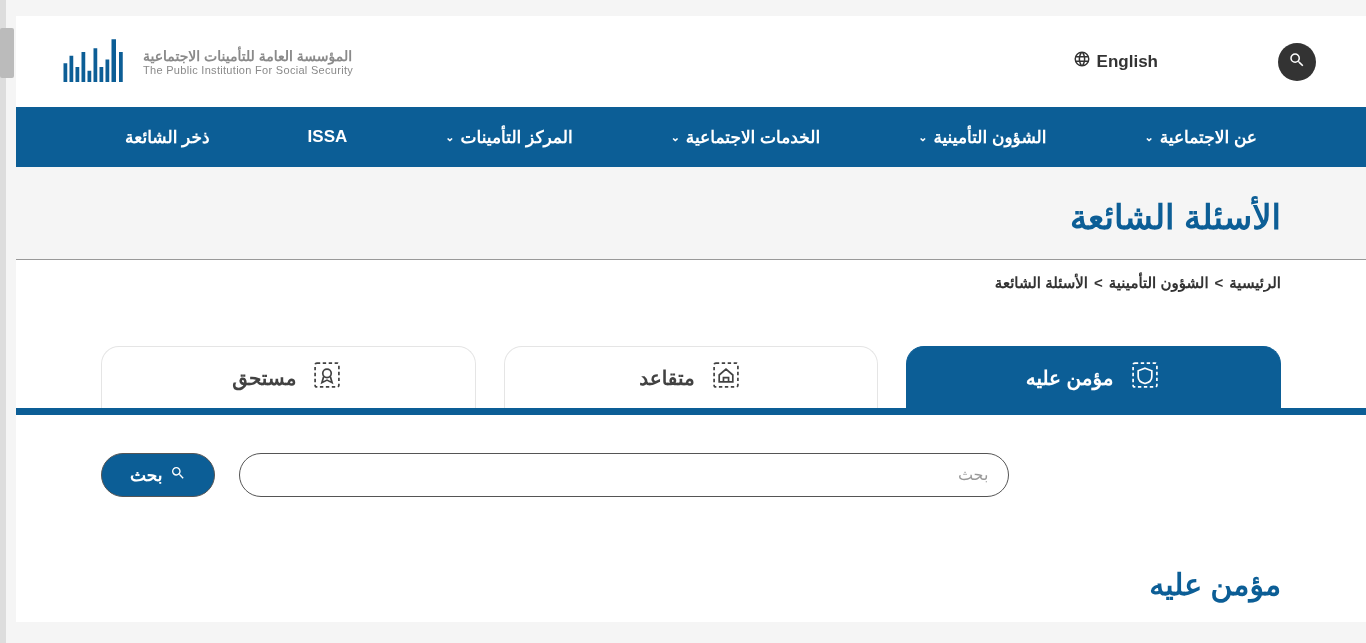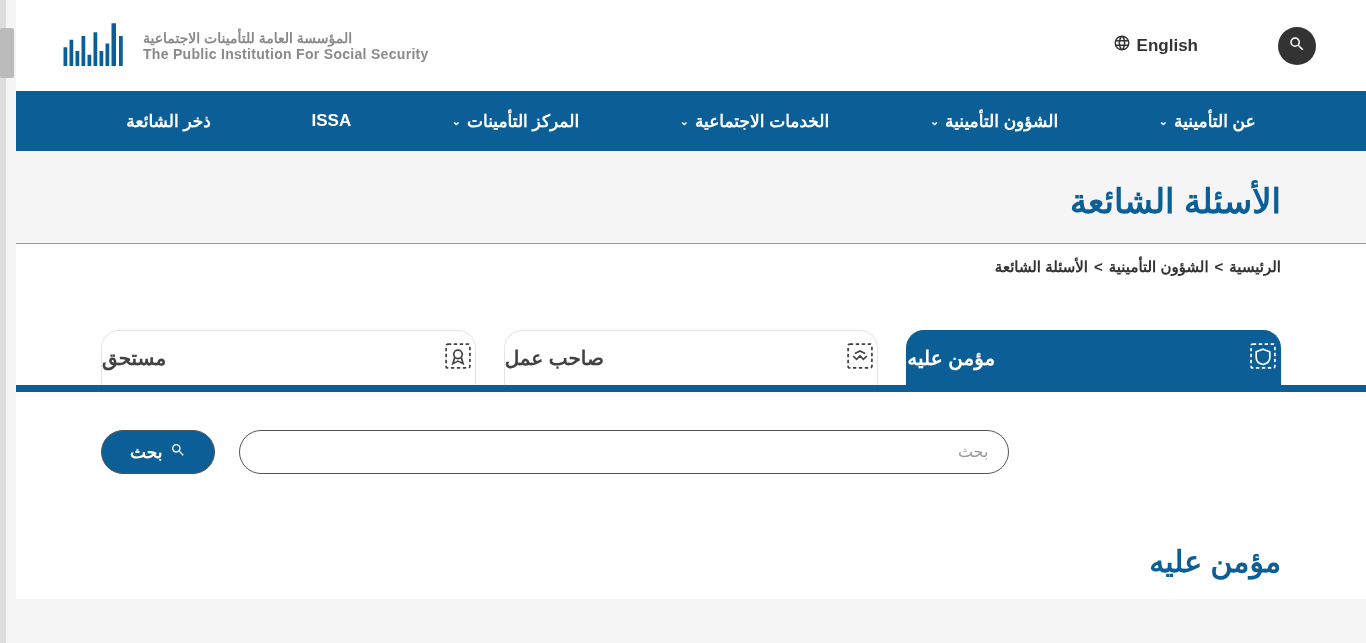--- a/index.html
+++ b/index.html
@@ -44,26 +44,27 @@
 }
 
 
 .header-top {
   display: flex;
   flex-direction: row-reverse;
   align-items: center;
   justify-content: space-between;
   padding: 16px 50px 16px 40px;
   background: #fff;
+  margin-top: 16px;
 }
 
 .header-left {
   display: flex;
   align-items: center;
-  gap: 80px;
+  gap: 120px;
 }
 
 .lang-switch {
   display: flex;
   align-items: center;
   gap: 6px;
   color: #333;
   font-weight: bold;
   font-size: 17px;
   cursor: pointer;
@@ -103,23 +104,22 @@
 }
 
 .logo-ar {
   color: #8a8a8a;
   font-size: 14px;
   font-weight: bold;
 }
 
 .logo-en {
   color: #8a8a8a;
-  font-size: 14px;
+  font-size: 11px;
   letter-spacing: 0.3px;
-  font-weight: bold;
 }
 
 .logo-mark svg {
   width: 75px;
   height: 55px;
 }
 
 
 .main-nav {
   background: #0c5e96;
@@ -189,24 +189,24 @@
   gap: 28px;
   border-bottom: 7px solid #0c5e96;
 }
 
 .tab {
   flex: 1;
   background: #fff;
   border: 1px solid #e5e5e5;
   border-bottom: none;
   border-radius: 18px 18px 0 0;
-  height: 55px;
-  display: flex;
-  align-items: center;
-  justify-content: space-between;
+  height: 62px;
+  display: flex;
+  align-items: center;
+  justify-content: center;
   gap: 14px;
   cursor: pointer;
   color: #424242;
   font-size: 20px;
   font-weight: bold;
 }
 
 .tab.active {
   background: #0c5e96;
   color: #fff;
@@ -326,21 +326,21 @@
           <svg viewBox="0 0 24 24" fill="#333">
               <path d="M12 2a10 10 0 100 20 10 10 0 000-20zm6.93 6h-2.95a15.65 15.65 0 00-1.38-3.56A8.03 8.03 0 0118.93 8zM12 4.04c.83 1.2 1.48 2.53 1.91 3.96h-3.82c.43-1.43 1.08-2.76 1.91-3.96zM4.26 14a7.95 7.95 0 010-4h3.38a16.5 16.5 0 000 4H4.26zm.82 2h2.95c.32 1.25.78 2.45 1.38 3.56A7.99 7.99 0 015.08 16zm2.95-8H5.08a7.99 7.99 0 014.33-3.56A15.65 15.65 0 008.03 8zM12 19.96c-.83-1.2-1.48-2.53-1.91-3.96h3.82c-.43 1.43-1.08 2.76-1.91 3.96zM14.34 14H9.66a14.7 14.7 0 010-4h4.68a14.7 14.7 0 010 4zm.25 5.56c.6-1.11 1.06-2.31 1.38-3.56h2.95a8.03 8.03 0 01-4.33 3.56zM16.36 14a16.5 16.5 0 000-4h3.38a7.95 7.95 0 010 4h-3.38z"></path>
             </svg>
         </span>
       </div>
     </div>
   </div>
 
   <nav class="main-nav">
     <div class="nav-item">
-      <span>عن التأمينية</span>
+      <span>عن الاجتماعية</span>
       <span class="chevron">⌄</span>
     </div>
     <div class="nav-item">
       <span>الشؤون التأمينية</span>
       <span class="chevron">⌄</span>
     </div>
     <div class="nav-item">
       <span>الخدمات الاجتماعية</span>
       <span class="chevron">⌄</span>
     </div>
@@ -377,24 +377,24 @@
           <rect x="6" y="6" width="28" height="28" rx="2" stroke-dasharray="4 3"></rect>
           <path d="M20 12 L28 15 L28 22 Q28 28 20 30 Q12 28 12 22 L12 15 Z"></path>
         </svg>
       </span>
       <span>مؤمن عليه</span>
     </div>
     <div class="tab">
       <span>
         <svg class="tab-icon" viewBox="0 0 40 40" fill="none" stroke="#424242" stroke-width="2">
           <rect x="6" y="6" width="28" height="28" rx="2" stroke-dasharray="4 3"></rect>
-          <path d="M12 20 L16 24 L20 20 L24 24 L28 20 M14 17 L20 14 L26 17"></path>
+          <path d="M12 28 L12 20 L20 13 L28 20 L28 28 Z M17 28 L17 23 L23 23 L23 28"></path>
         </svg>
       </span>
-      <span>صاحب عمل</span>
+      <span>متقاعد</span>
     </div>
     <div class="tab">
       <span>
         <svg class="tab-icon" viewBox="0 0 40 40" fill="none" stroke="#424242" stroke-width="2">
           <rect x="6" y="6" width="28" height="28" rx="2" stroke-dasharray="4 3"></rect>
           <circle cx="20" cy="18" r="5"></circle>
           <path d="M16 22 L14 29 L20 26 L26 29 L24 22"></path>
         </svg>
       </span>
       <span>مستحق</span>

